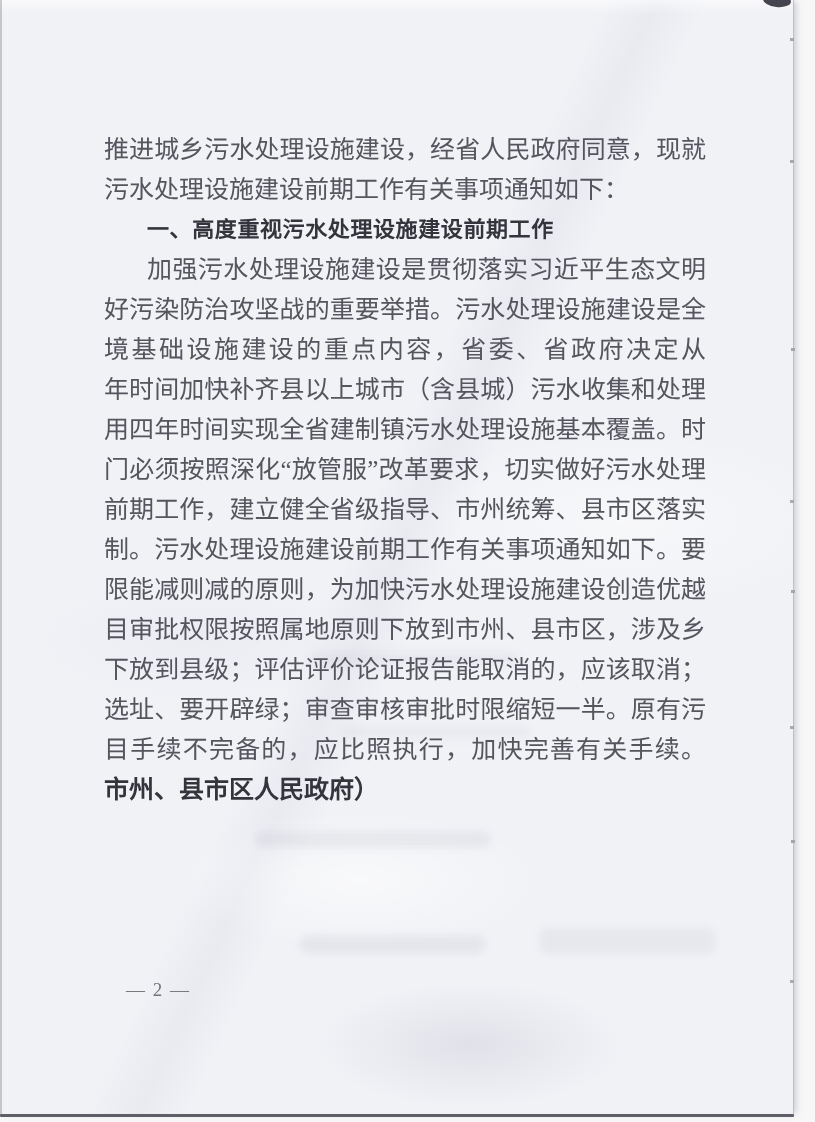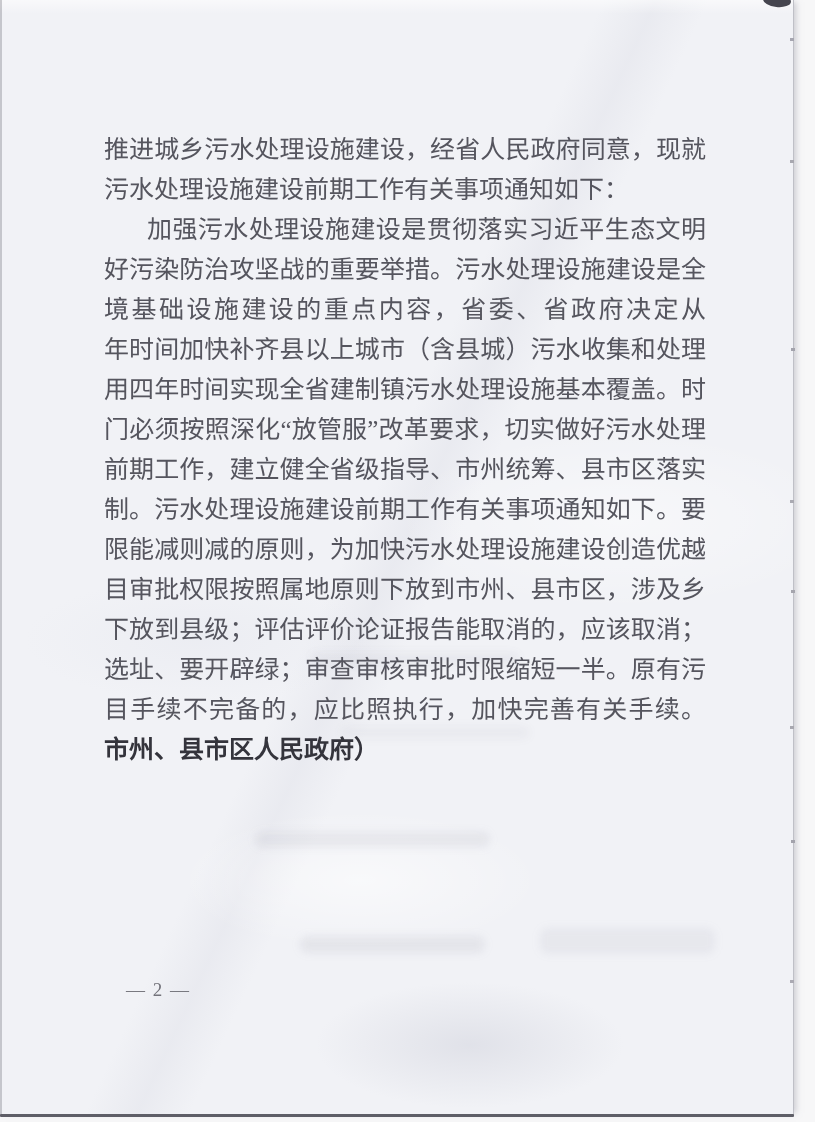--- a/index.html
+++ b/index.html
@@ -91,20 +91,21 @@
 
     <div class="ghost g1"></div>
     <div class="ghost g2"></div>
     <div class="ghost g3"></div>
     <div class="ghost g4"></div>
     <div class="ghost g5"></div>
 
     <div class="textblock">
         <div class="line"><span class="seg">推进城乡污水处理设施建设，经省人民政府同意，现就做好城乡</span></div>
         <div class="line left"><span class="seg">污水处理设施建设前期工作有关事项通知如下：</span></div>
+        <div class="line heading left indent"><span class="seg bold">一、高度重视污水处理设施建设前期工作</span></div>
         <div class="line indent"><span class="seg">加强污水处理设施建设是贯彻落实习近平生态文明思想、打</span></div>
         <div class="line"><span class="seg">好污染防治攻坚战的重要举措。污水处理设施建设是全省城乡环</span></div>
         <div class="line"><span class="seg">境基础设施建设的重点内容，省委、省政府决定从 2019 年起用三</span></div>
         <div class="line"><span class="seg">年时间加快补齐县以上城市（含县城）污水收集和处理设施短板，</span></div>
         <div class="line"><span class="seg">用四年时间实现全省建制镇污水处理设施基本覆盖。时间紧、任</span></div>
         <div class="line"><span class="seg">门必须按照深化“放管服”改革要求，切实做好污水处理设施建设</span></div>
         <div class="line"><span class="seg">前期工作，建立健全省级指导、市州统筹、县市区落实的工作机</span></div>
         <div class="line"><span class="seg">制。污水处理设施建设前期工作有关事项通知如下。要开辟绿</span></div>
         <div class="line"><span class="seg">限能减则减的原则，为加快污水处理设施建设创造优越条件。项</span></div>
         <div class="line"><span class="seg">目审批权限按照属地原则下放到市州、县市区，涉及乡镇项目的</span></div>

